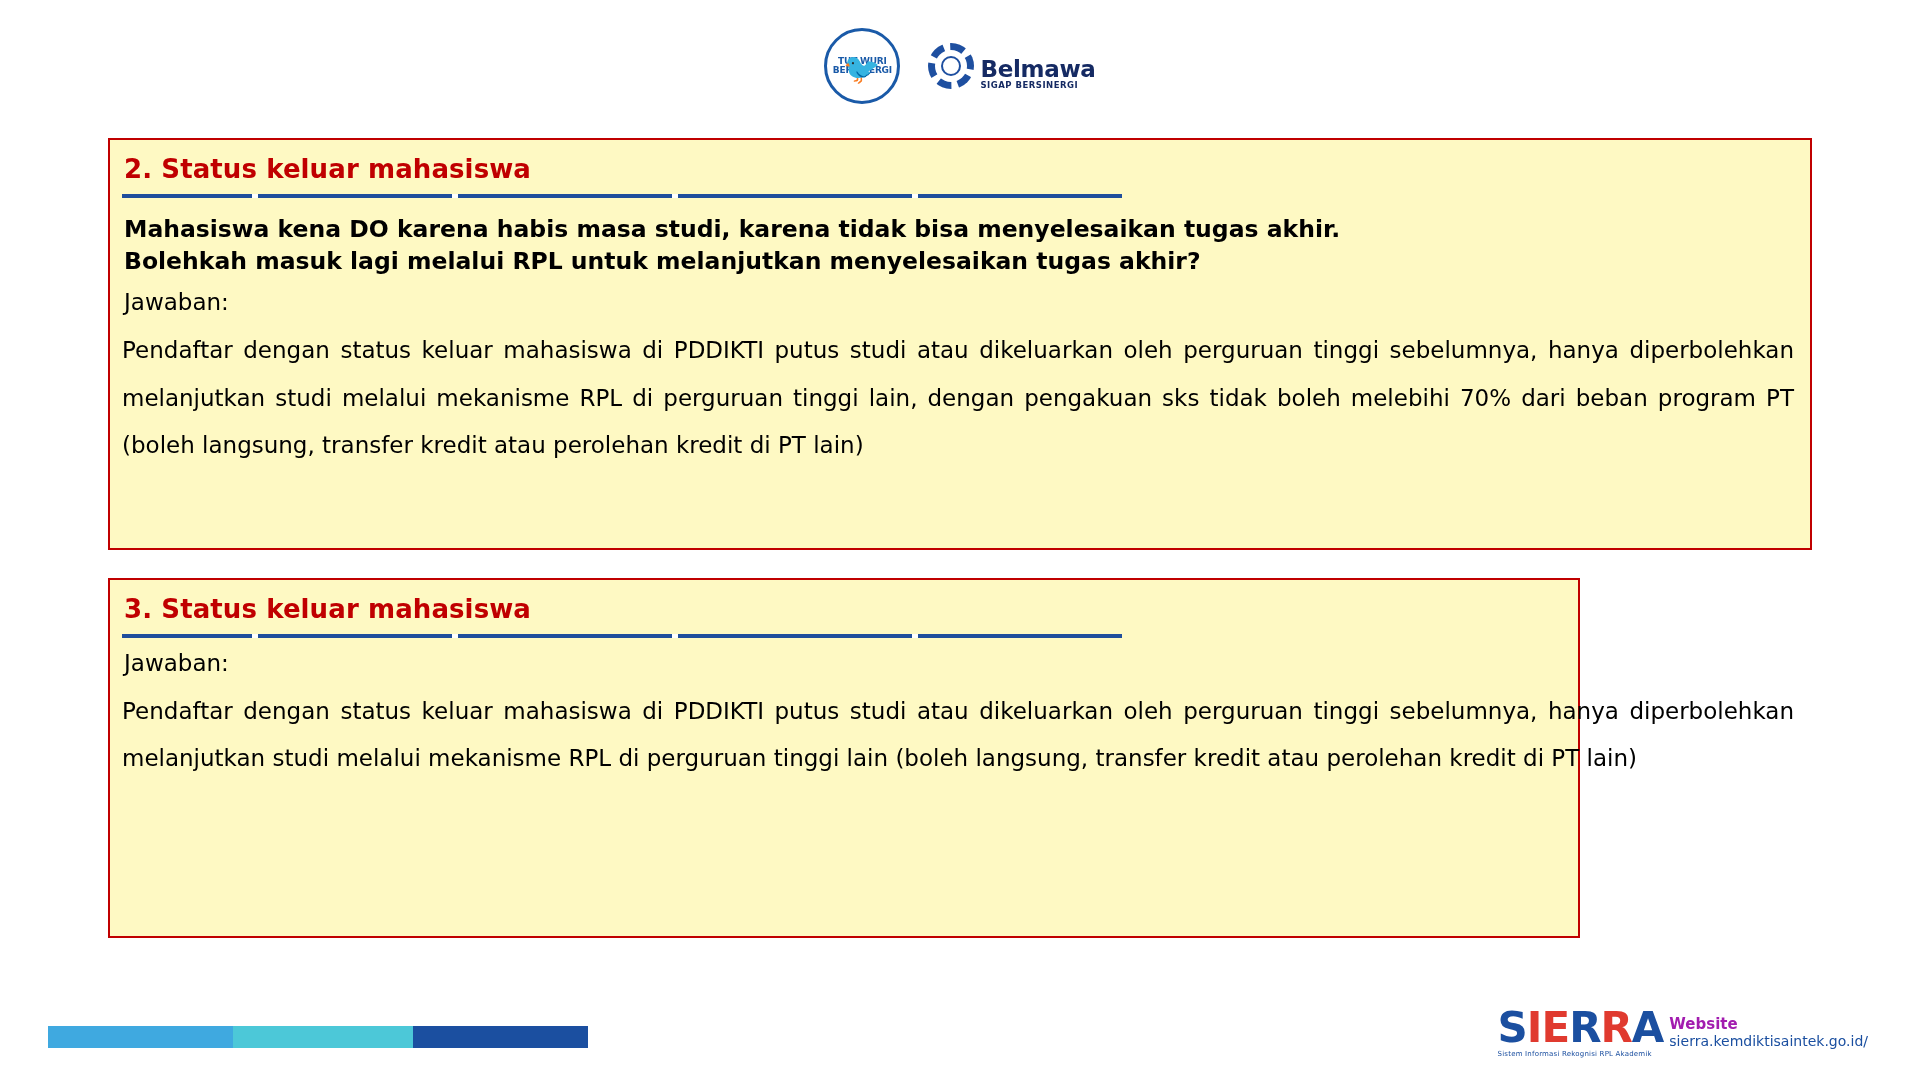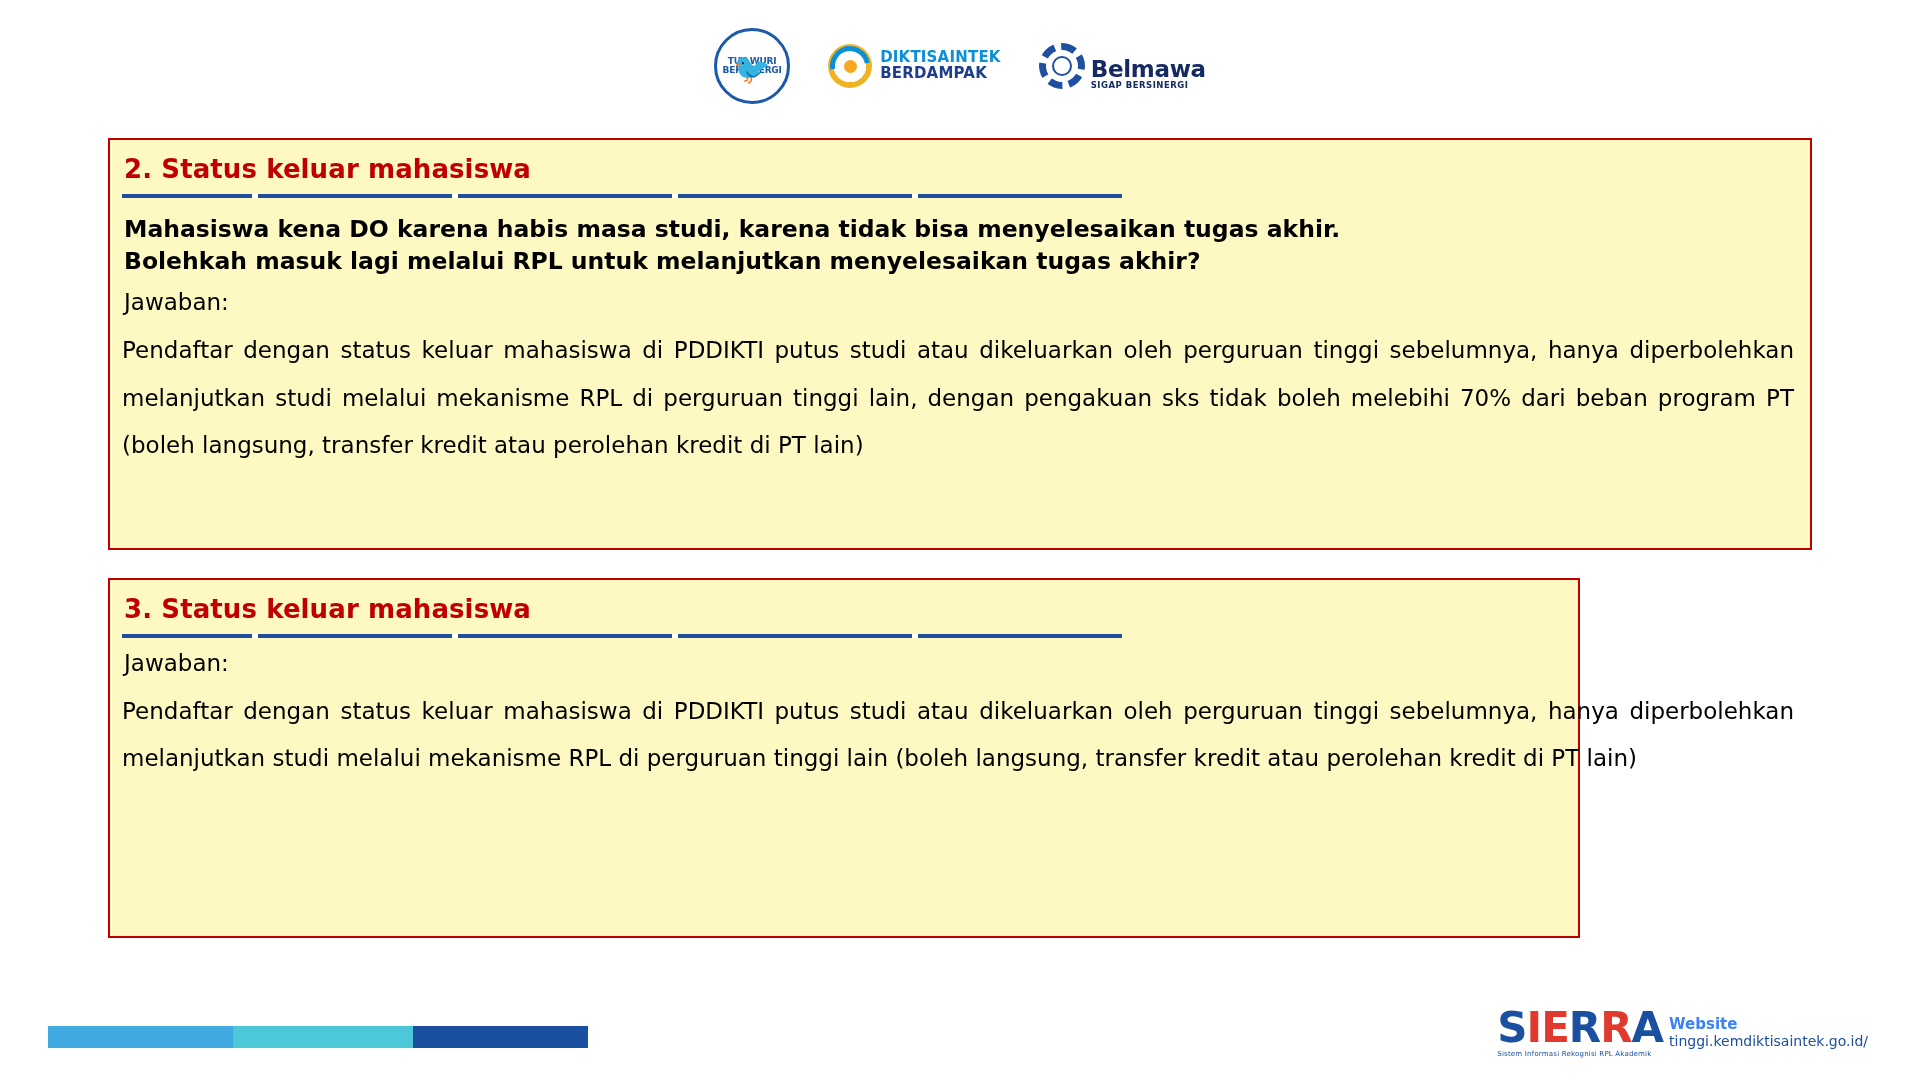--- a/index.html
+++ b/index.html
@@ -255,46 +255,37 @@
   .sierra-logo .sub {
     font-size: 7px;
     color: #1b4fa0;
     letter-spacing: 0.2px;
     margin-top: 2px;
   }
   .site-txt { line-height: 1.15; }
   .site-txt .t1 {
     font-size: 15px;
     font-weight: bold;
-    color: #3b82f6;
+    color: #a21caf;
   }
   .site-txt .t2 {
     font-size: 14px;
     color: #1b4fa0;
   }
 </style>
 </head>
 <body>
 
 <div class="header-logos">
 
   <div class="logo-kemdik">
     <div class="bird">🐦</div>
     <div class="tut">TUT WURI BERSINERGI</div>
   </div>
 
-  <div class="logo-diktisaintek">
-    <div class="mark">
-        <div class="dot"></div>
-      </div>
-    <div class="txt">
-      <div class="l1">DIKTISAINTEK</div>
-      <div class="l2">BERDAMPAK</div>
-    </div>
-  </div>
 
   <div class="logo-belmawa">
     <div class="gear"></div>
     <div class="txt">
       <div class="l1">Belmawa</div>
       <div class="l2">SIGAP BERSINERGI</div>
     </div>
   </div>
 
 </div>
@@ -333,15 +324,15 @@
   <div class="bar-3"></div>
 </div>
 
 <div class="footer-brand">
   <div class="sierra-logo">
     <div class="word">S<span class="red">IE</span>R<span class="red">R</span>A</div>
     <div class="sub">Sistem Informasi Rekognisi RPL Akademik</div>
   </div>
   <div class="site-txt">
     <div class="t1">Website</div>
-    <div class="t2">tinggi.kemdiktisaintek.go.id/</div>
+    <div class="t2">sierra.kemdiktisaintek.go.id/</div>
   </div>
 </div>
 
 </body></html>

